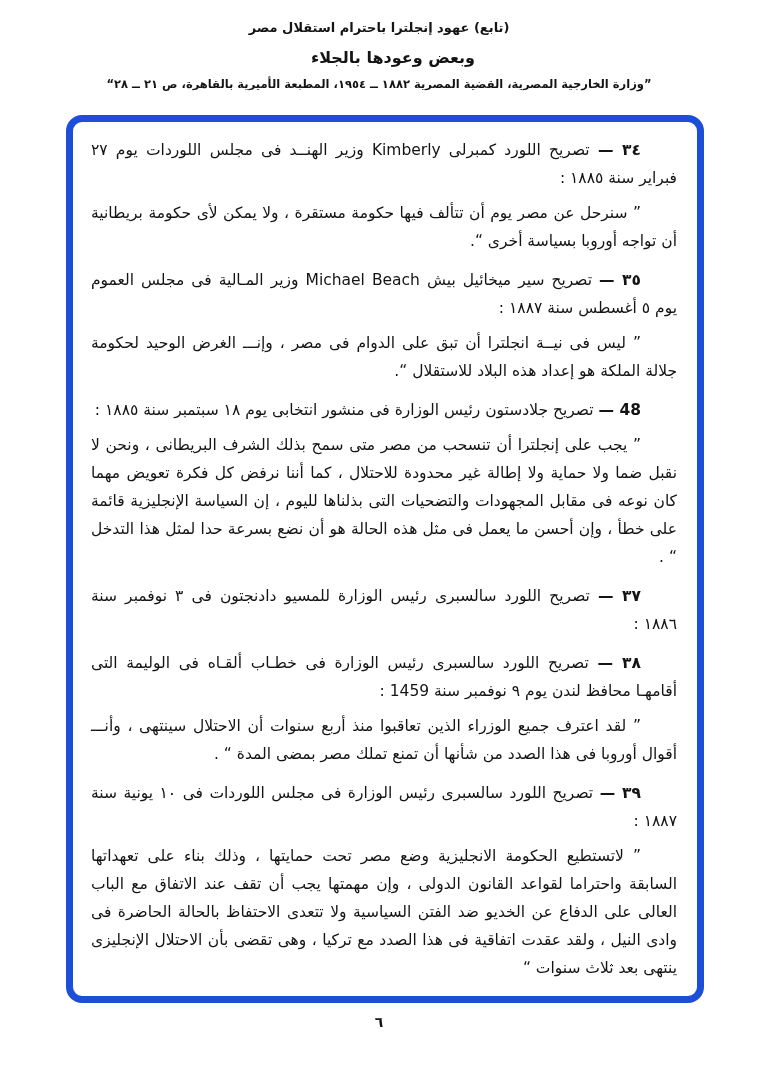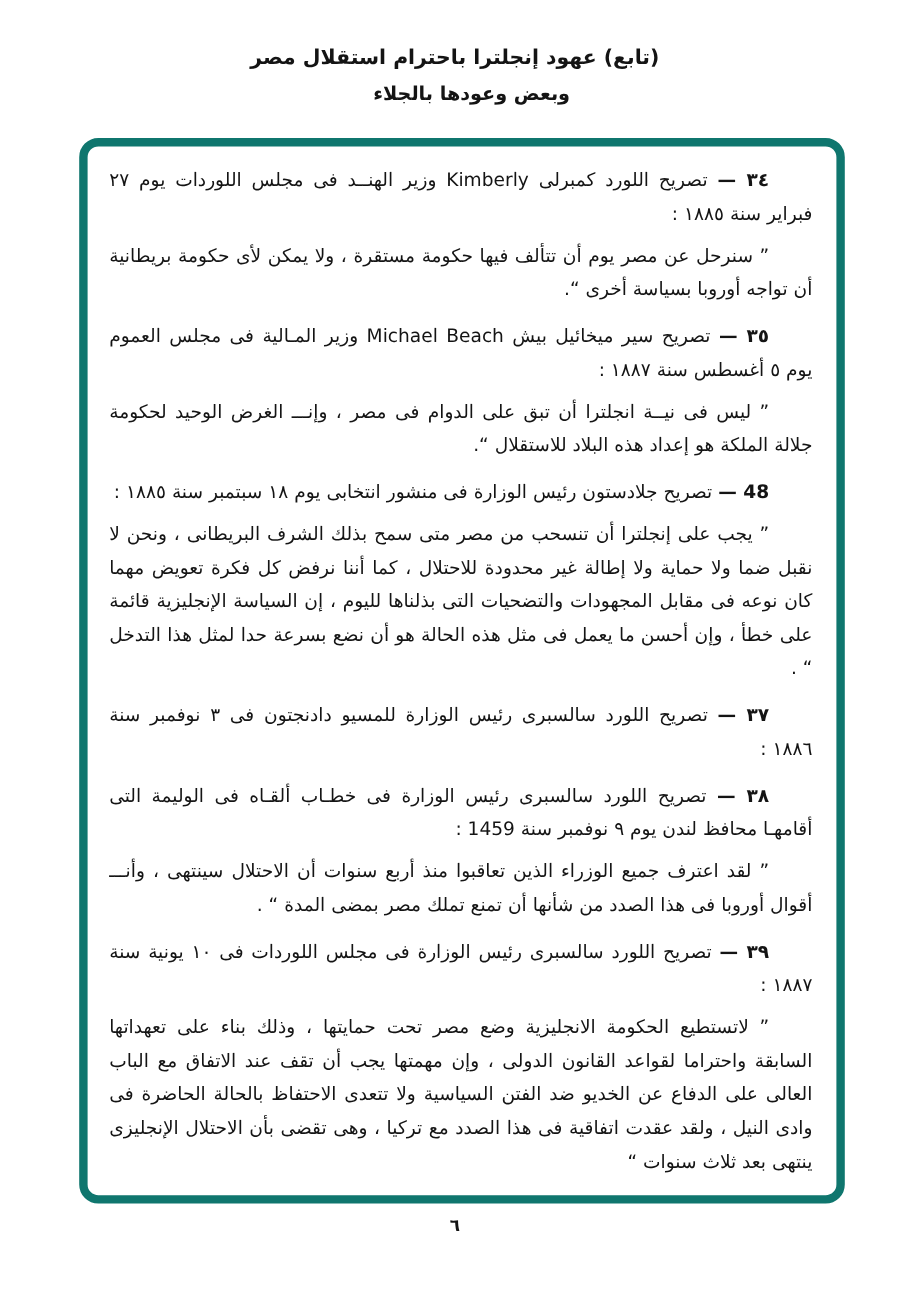--- a/index.html
+++ b/index.html
@@ -20,24 +20,23 @@
   }
   
   .header {
     position: absolute;
     top: 16px;
     left: 0;
     right: 0;
     text-align: center;
   }
   .header .title1 {
-    font-size: 17px;
+    font-size: 13px;
     font-weight: bold;
     line-height: 24px;
-    margin-top: 20px;
   }
   .header .title2 {
     font-size: 16px;
     font-weight: bold;
     line-height: 22px;
     margin-top: 7px;
     padding-left: 28px;
   }
   .header .source {
     font-size: 11.5px;
@@ -46,21 +45,21 @@
     letter-spacing: 0.2px;
   }
   
   .frame {
     position: absolute;
     left: 66px;
     top: 115px;
     width: 638px;
     height: 888px;
     box-sizing: border-box;
-    border: 7px solid #0f766e;
+    border: 7px solid #1d4ed8;
     border-radius: 16px;
     background: #ffffff;
   }
   .frame-inner {
     box-sizing: border-box;
     width: 100%;
     height: 100%;
     padding: 12px 20px 0 18px;
     overflow: hidden;
     direction: rtl;
@@ -91,20 +90,21 @@
   }
 </style>
 </head>
 <body>
 
 <div class="page">
 
   <div class="header">
     <div class="title1">(تابع) عهود إنجلترا باحترام استقلال مصر</div>
     <div class="title2">وبعض وعودها بالجلاء</div>
+    <div class="source">”وزارة الخارجية المصرية، القضية المصرية ١٨٨٢ ــ ١٩٥٤، المطبعة الأميرية بالقاهرة، ص ٢١ ــ ٢٨“</div>
   </div>
 
   <div class="frame">
     <div class="frame-inner">
 
       <div class="entry">
         <p class="heading"><span class="num">٣٤ —</span> <span>تصريح اللورد كمبرلى Kimberly وزير الهنــد فى مجلس اللوردات يوم ٢٧ فبراير سنة ١٨٨٥ :</span></p>
         <p class="quote">” سنرحل عن مصر يوم أن تتألف فيها حكومة مستقرة ، ولا يمكن لأى حكومة بريطانية أن تواجه أوروبا بسياسة أخرى “.</p>
       </div>
 

